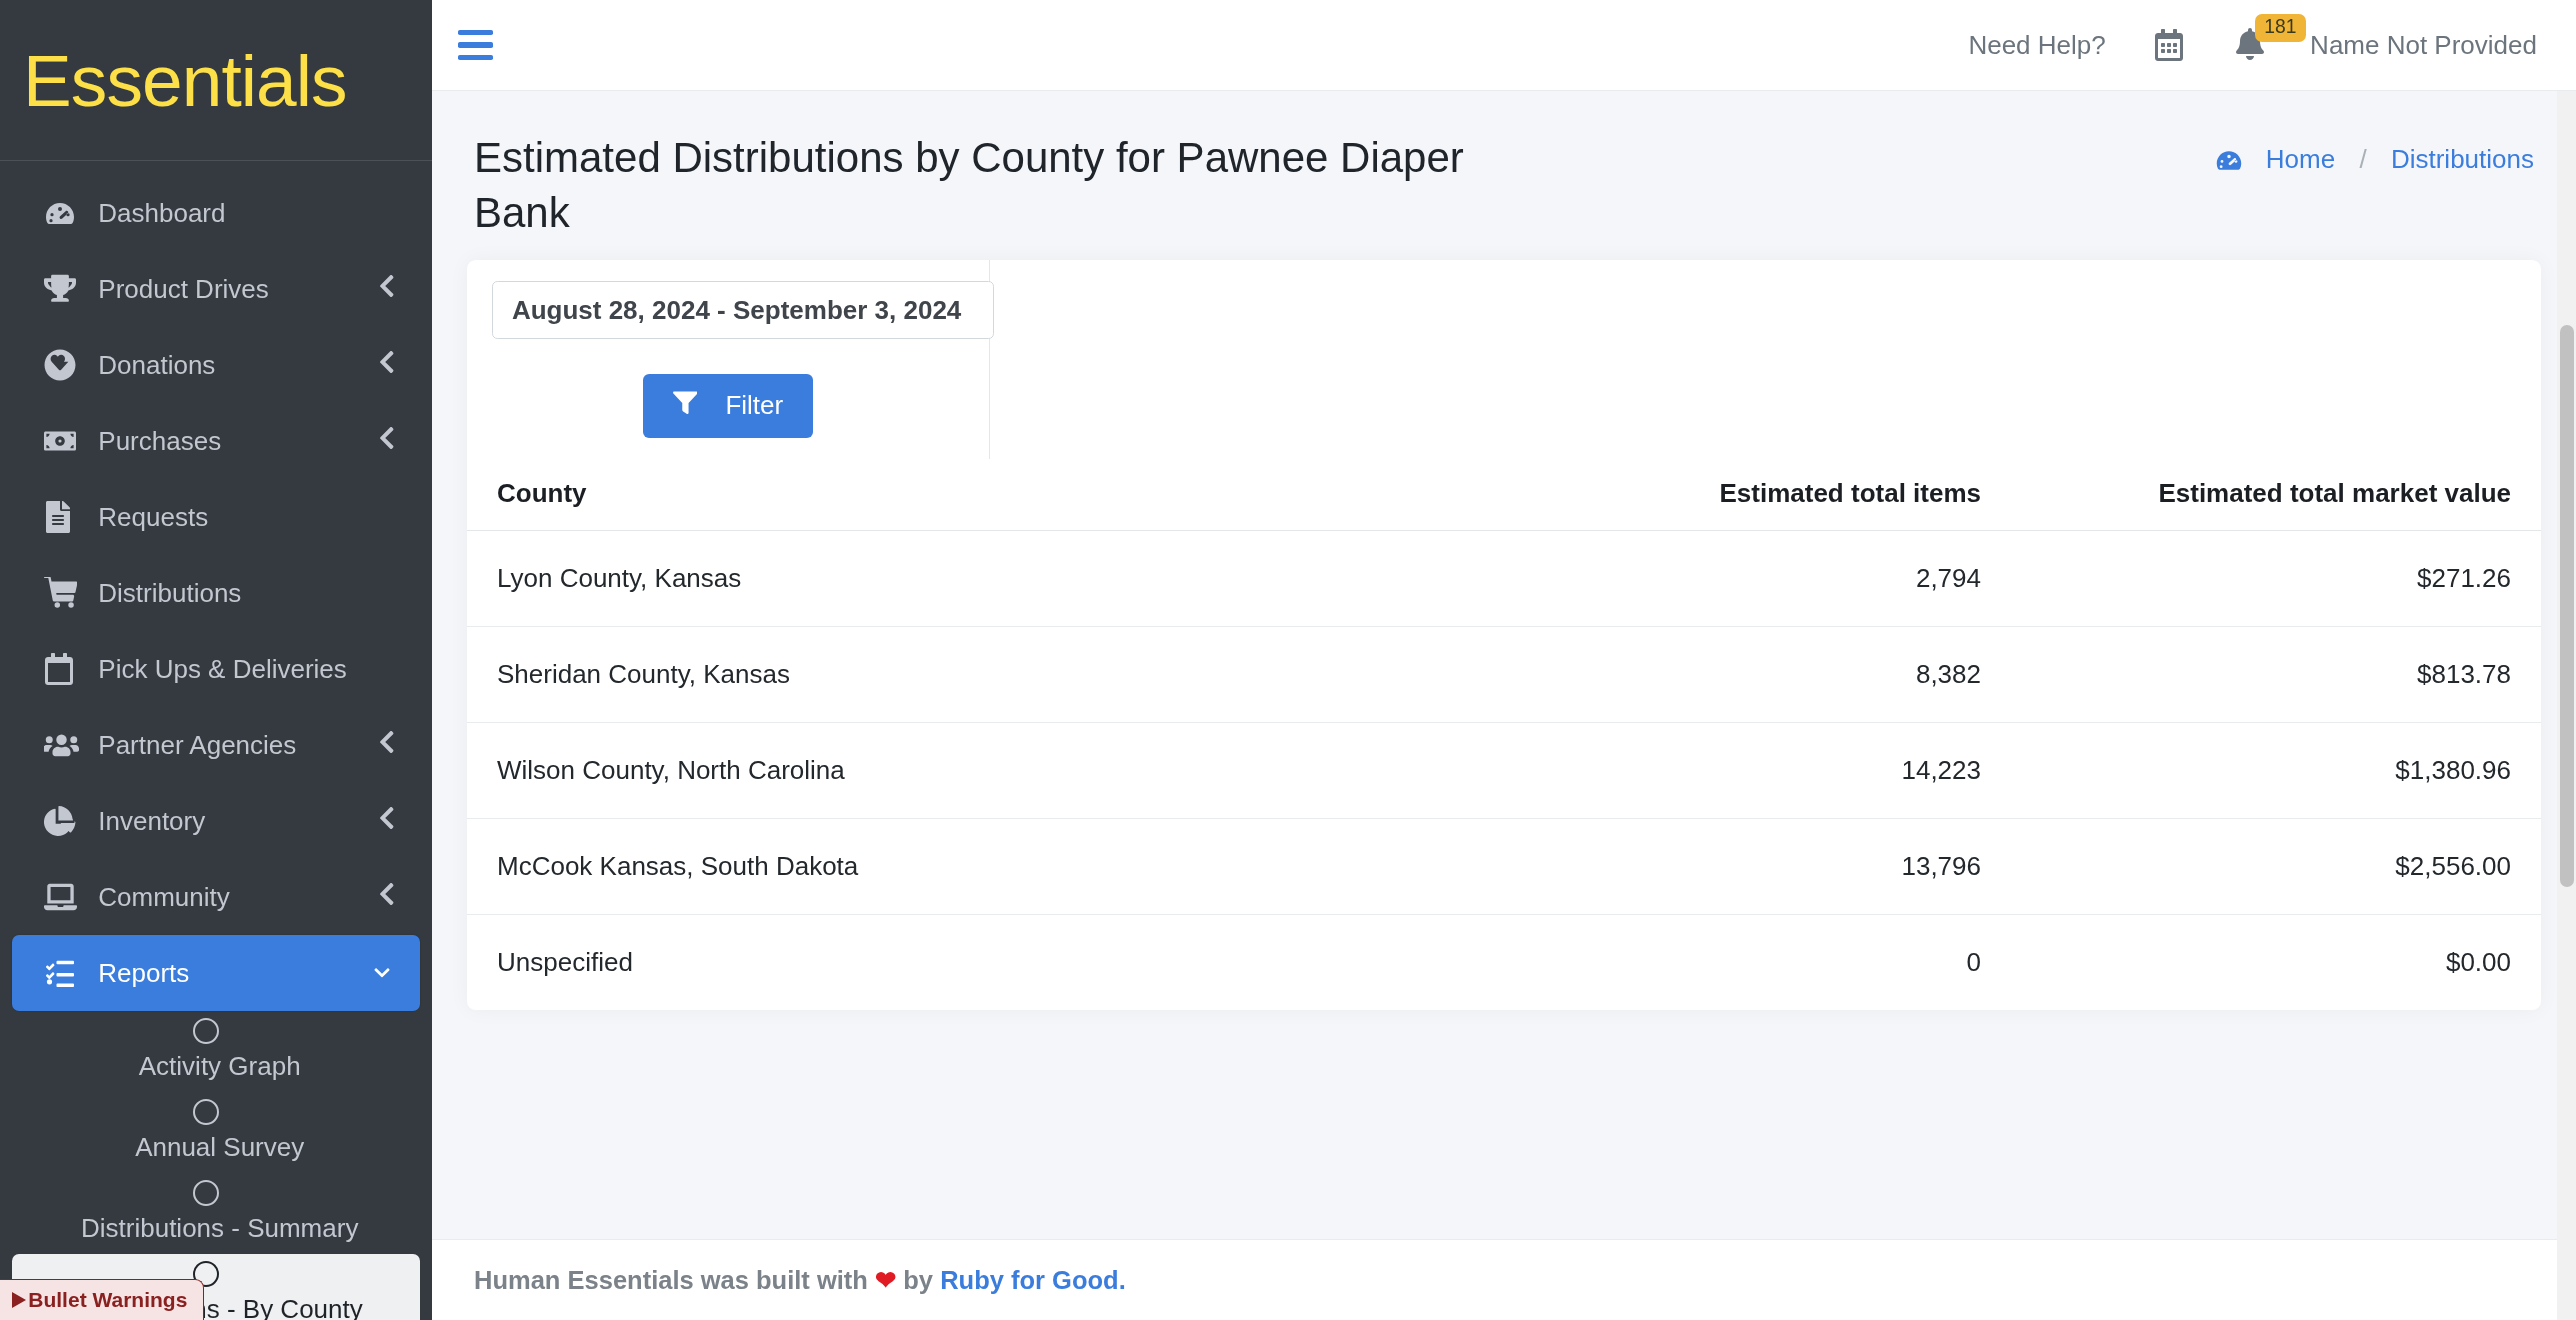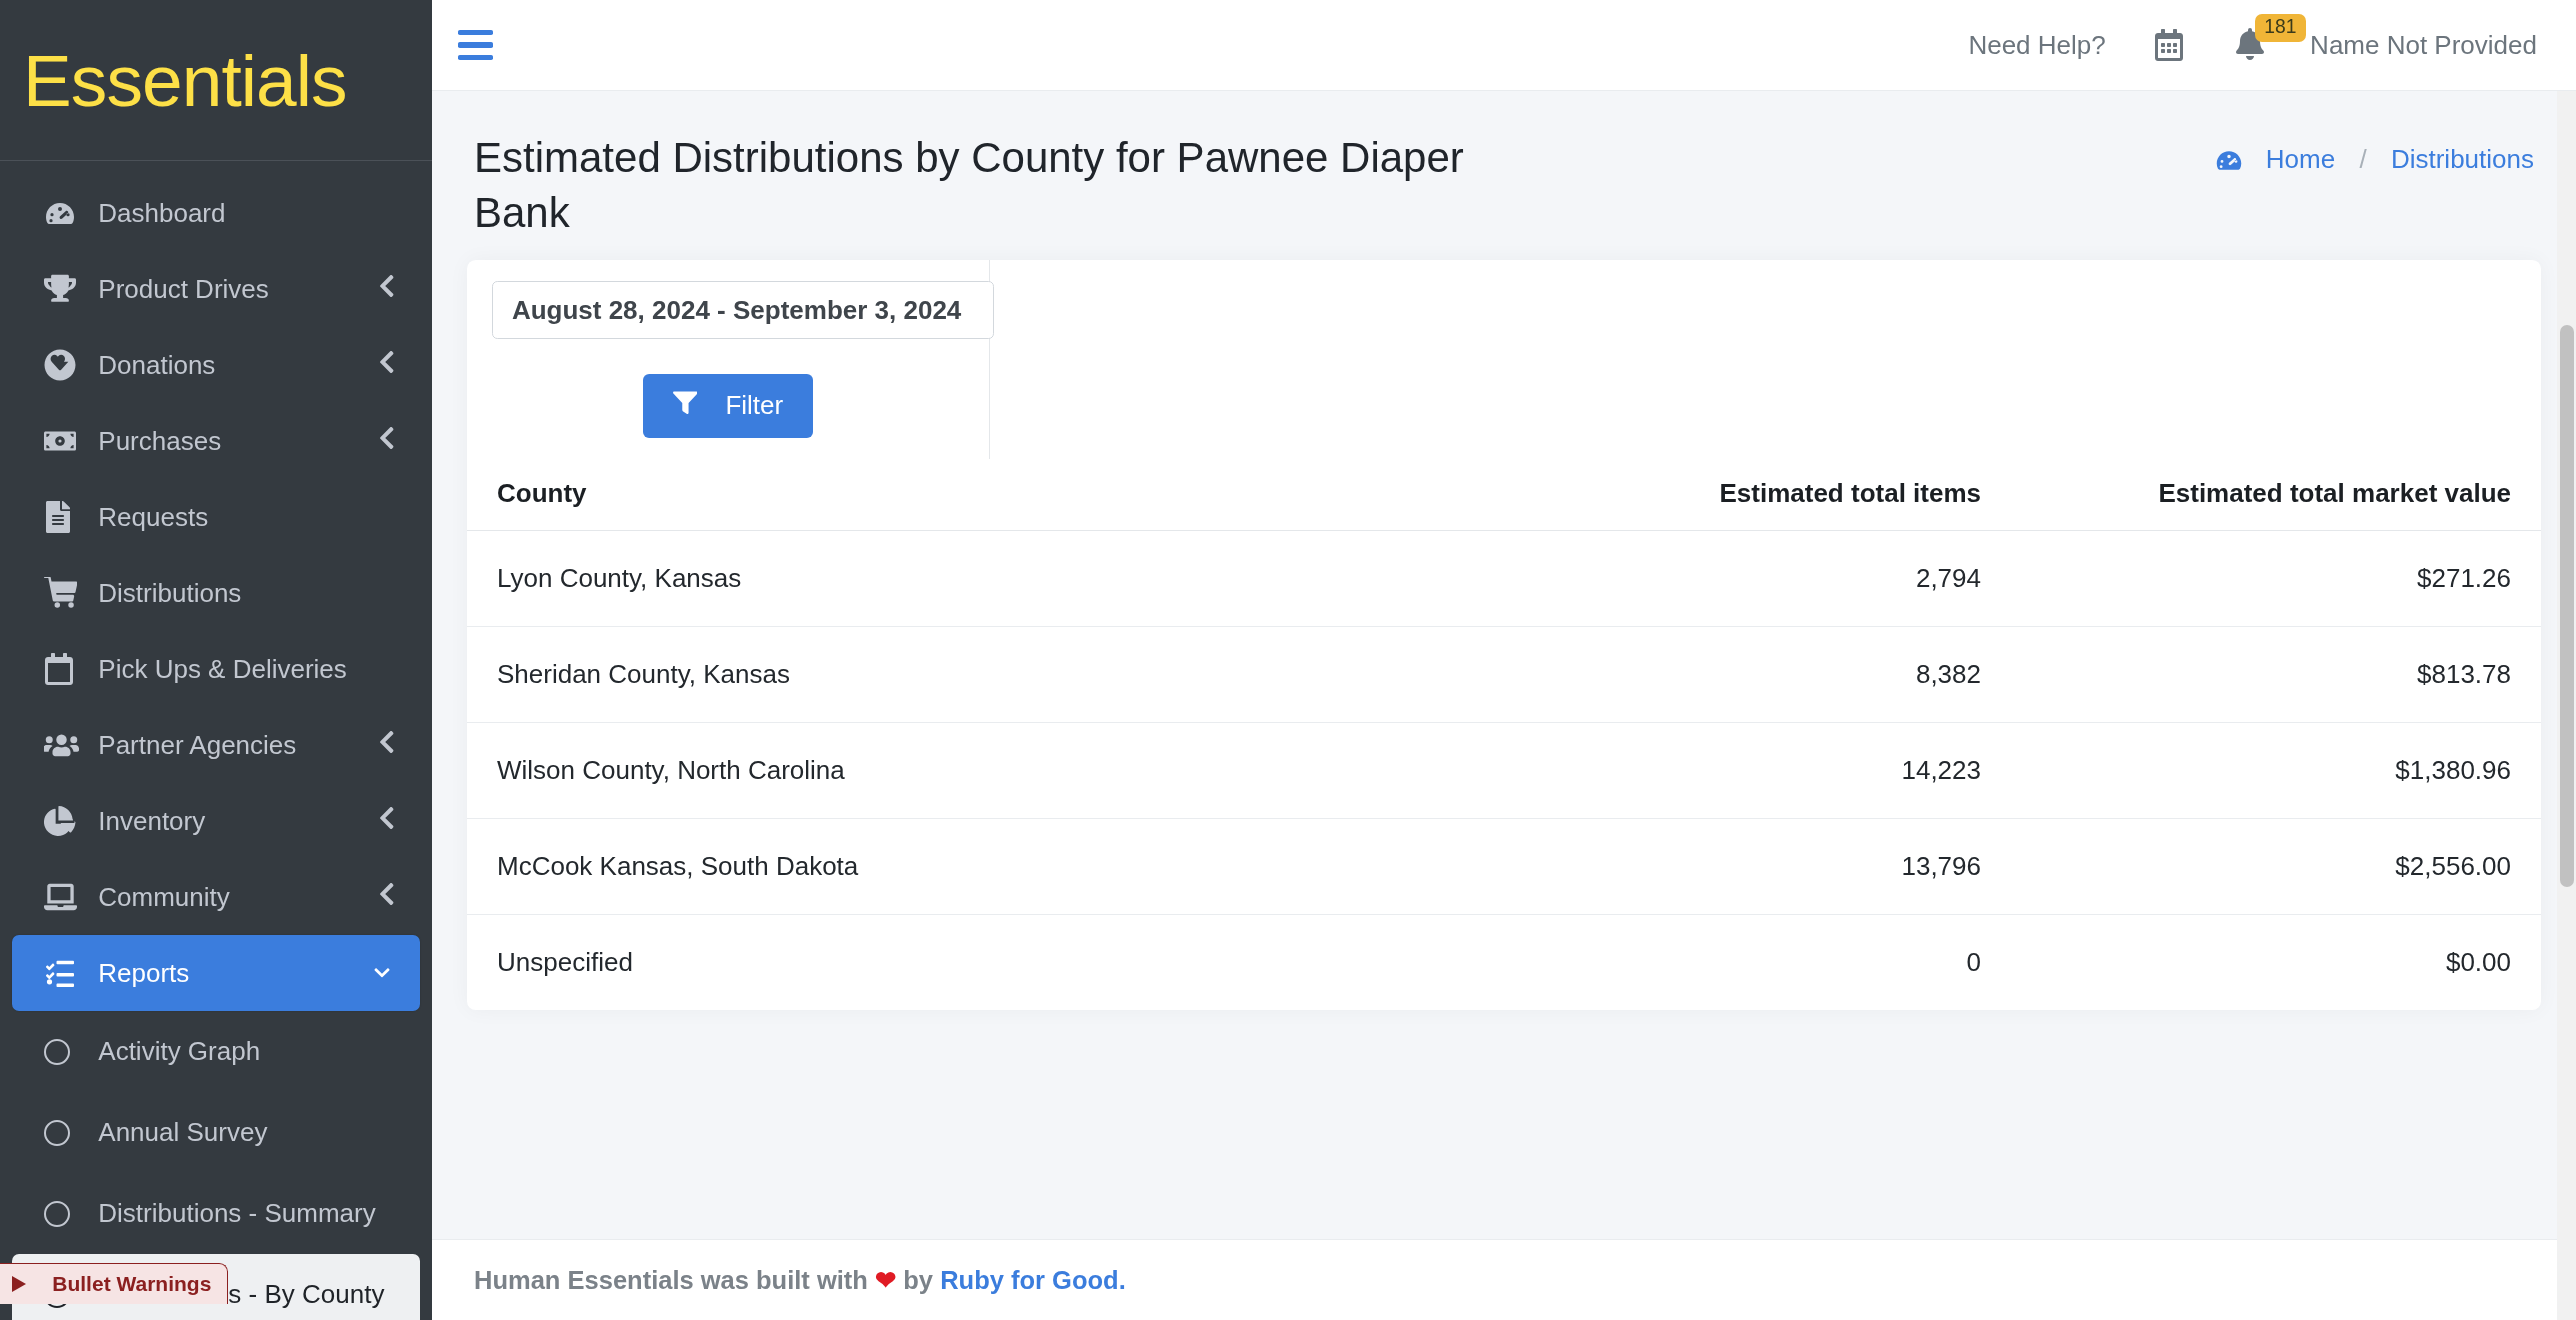--- a/index.html
+++ b/index.html
@@ -65,20 +65,21 @@
   .nav-sub { }
   .nav-subitem {
     height: 81px;
     display: flex; align-items: center;
     padding: 0 24.6px 0 32px;
     color: #c2c7d0;
     font-size: 26px;
     cursor: pointer;
     margin: 0 12.3px;
     border-radius: 7px;
+    flex-direction: column;
   }
   .nav-subitem .nav-icon { width: 40px; flex:0 0 40px; margin-right: 14px; display:flex; align-items:center; }
   .nav-subitem.selected {
     background: #eef0f2;
     color: #1f2328;
   }
   .nav-subitem.selected .circ { border-color: #1f2328; }
   .circ {
     width: 26px; height: 26px;
     border: 2.6px solid #c2c7d0;
@@ -236,30 +237,30 @@
     font-weight: bold;
     color: #7b8289;
     flex: 0 0 81px;
   }
   #footer .heart { color: #e01b24; padding: 0 7px; }
   #footer a { color: #3b7ddd; text-decoration: none; cursor: pointer; }
 
   
   #bullet-warnings {
     position: absolute;
-    left: 0; bottom: 16px;
+    left: 0; bottom: 0;
     background: #f6e4e4;
     border: 1.8px solid #8b2020;
     border-left: none; border-bottom: none;
     border-top-right-radius: 8.8px;
     color: #8b2020;
     font-size: 21px;
     font-weight: bold;
     padding: 8px 16px 8px 12.3px;
-    display: flex; align-items: center; gap: 26px;
+    display: flex; align-items: center; gap: 2px;
     z-index: 50;
     white-space: nowrap;
   }
   #bullet-warnings .tri {
     width: 0; height: 0;
     border-left: 14px solid #8b2020;
     border-top: 8.8px solid transparent;
     border-bottom: 8.8px solid transparent;
     display: inline-block;
   }

